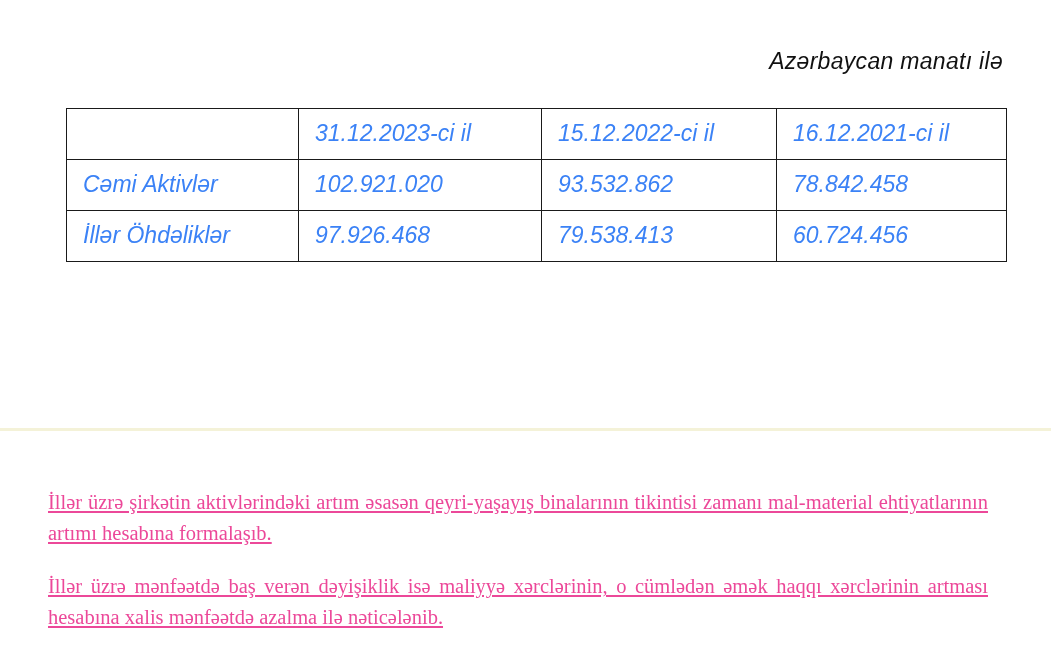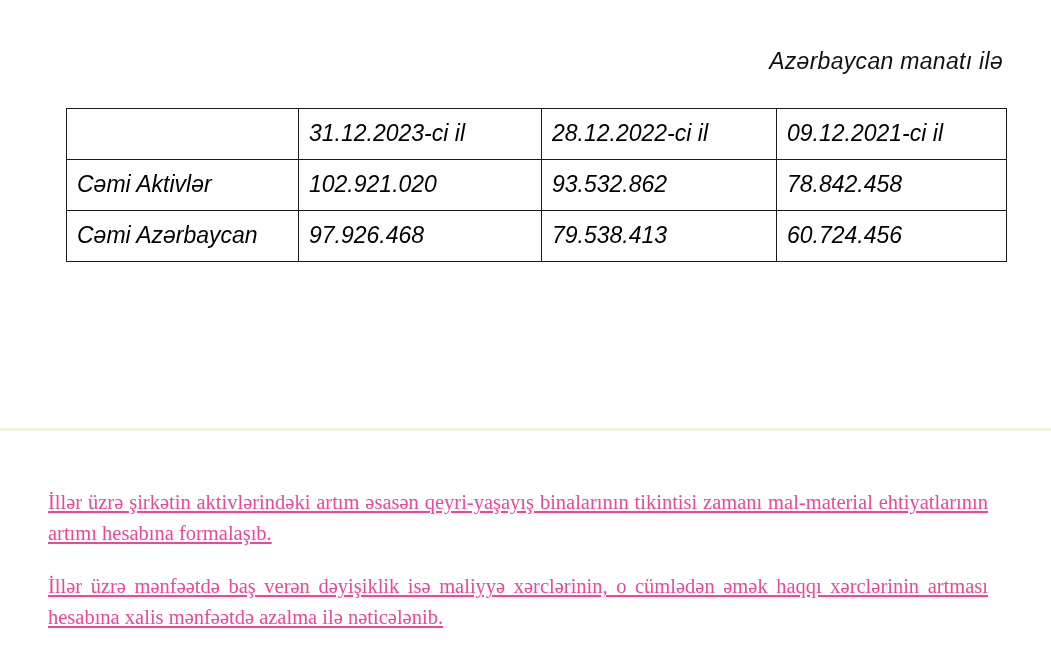--- a/index.html
+++ b/index.html
@@ -45,26 +45,26 @@
   table.fin-table {
     border-collapse: collapse;
     width: 940px;
     table-layout: fixed;
     background: #ffffff;
   }
 
   table.fin-table td,
   table.fin-table th {
     border: 1.6px solid #1a1a1a;
-    padding: 6px 10px 8px 10px;
+    padding: 6px 10px 8px 16px;
     font-family: "Liberation Sans", sans-serif;
     font-style: italic;
     font-size: 23px;
     font-weight: normal;
-    color: #000000;
+    color: #3b82f6;
     text-align: left;
     vertical-align: middle;
     height: 36px;
     white-space: nowrap;
     overflow: hidden;
   }
 
   table.fin-table col.c-label { width: 232px; }
   table.fin-table col.c-y1 { width: 243px; }
   table.fin-table col.c-y2 { width: 235px; }
@@ -124,33 +124,33 @@
       <colgroup>
         <col class="c-label">
         <col class="c-y1">
         <col class="c-y2">
         <col class="c-y3">
       </colgroup>
       <thead>
         <tr>
           <th class="hdr-blank"></th>
           <th>31.12.2023-ci il</th>
-          <th>28.12.2022-ci il</th>
-          <th>09.12.2021-ci il</th>
+          <th>15.12.2022-ci il</th>
+          <th>16.12.2021-ci il</th>
         </tr>
       </thead>
       <tbody>
         <tr>
           <td class="row-label">Cəmi Aktivlər</td>
           <td class="num">102.921.020</td>
           <td class="num">93.532.862</td>
           <td class="num">78.842.458</td>
         </tr>
         <tr>
-          <td class="row-label">Cəmi Azərbaycan</td>
+          <td class="row-label">İllər Öhdəliklər</td>
           <td class="num">97.926.468</td>
           <td class="num">79.538.413</td>
           <td class="num">60.724.456</td>
         </tr>
       </tbody>
     </table>
   </div>
 
   <div class="divider"></div>
 

